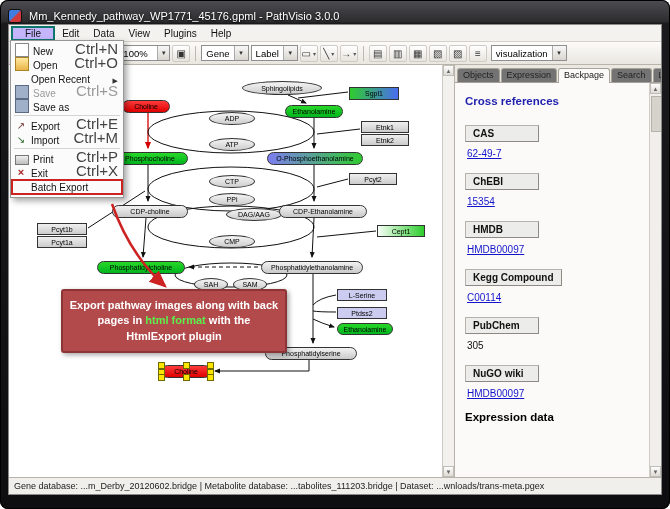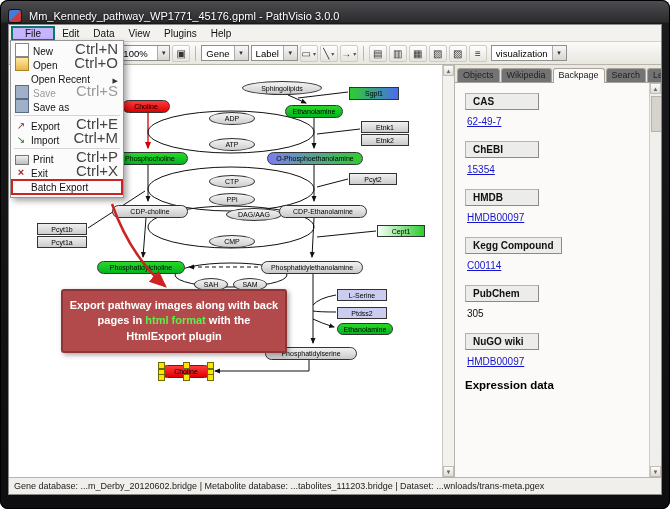--- a/index.html
+++ b/index.html
@@ -222,26 +222,27 @@
         </div>
         <div class="canvas-scroll">
           <span class="sb-btn">▲</span>
           <span class="sb-btn">▼</span>
         </div>
       </div>
 
       <div class="rightpanel">
         <div class="tabs" id="side-tabs">
             <div class="tab">Objects</div>
-            <div class="tab">Wikipedia</div>
+            <div class="tab">Expression</div>
             <div class="tab active">Backpage</div>
             <div class="tab">Search</div>
             <div class="tab">Legend</div>
           </div>
         <div class="panel-body">
+          <div class="xref-heading">Cross references</div>
           <div id="xref-sections">
               <div class="xref-section"><div class="xref-name">CAS</div><a class="xref-value">62-49-7</a></div>
               <div class="xref-section"><div class="xref-name">ChEBI</div><a class="xref-value">15354</a></div>
               <div class="xref-section"><div class="xref-name">HMDB</div><a class="xref-value">HMDB00097</a></div>
               <div class="xref-section"><div class="xref-name">Kegg Compound</div><a class="xref-value">C00114</a></div>
               <div class="xref-section"><div class="xref-name">PubChem</div><a class="xref-value plain">305</a></div>
               <div class="xref-section"><div class="xref-name">NuGO wiki</div><a class="xref-value">HMDB00097</a></div>
             </div>
           <div class="expr-heading">Expression data</div>
           <div class="panel-scroll">

